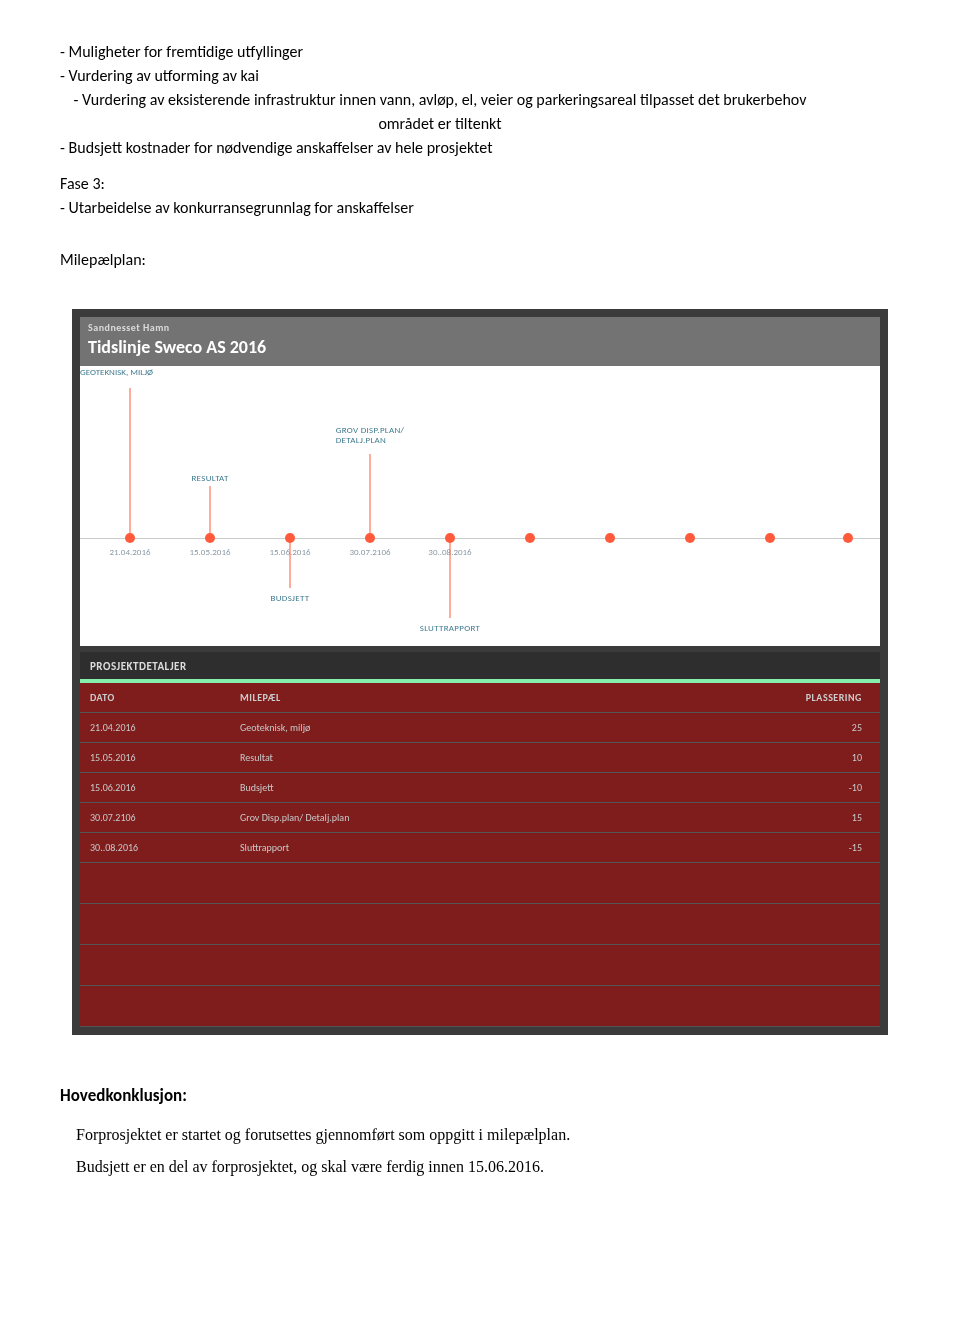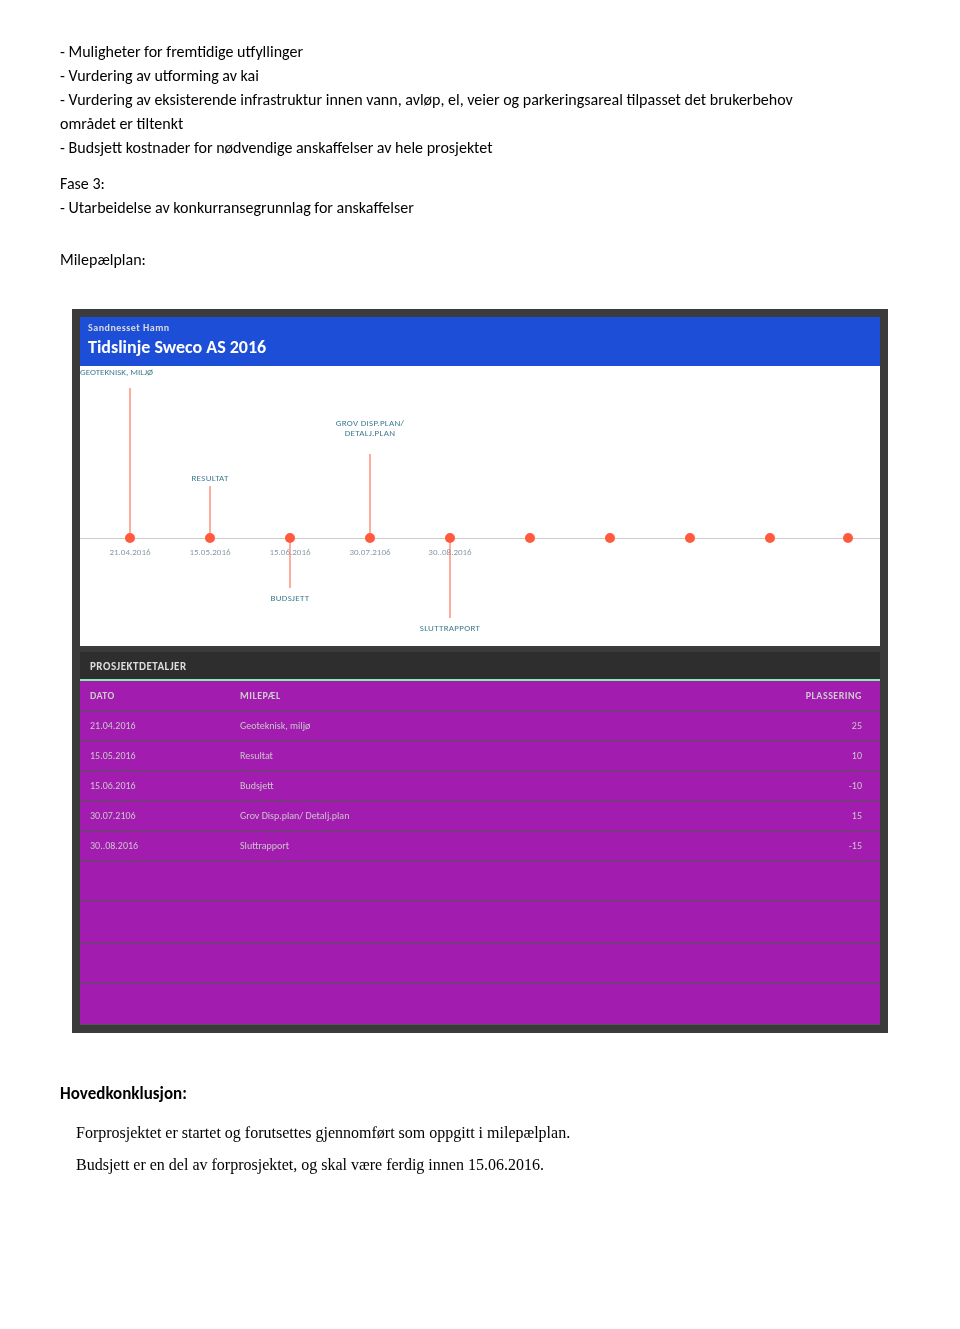--- a/index.html
+++ b/index.html
@@ -15,21 +15,21 @@
   .text-list { line-height: 1.5; margin-bottom: 12px; }
   .fase-block { line-height: 1.5; margin-bottom: 30px; }
   .section-heading { font-weight: normal; margin: 11px 0 40px 0; }
   .gantt-container {
     width: 800px;
     background: #3b3b3b;
     padding: 8px;
     margin: 0 auto 50px auto;
   }
   .gantt-header {
-    background: #1d4ed8;
+    background: #737373;
     padding: 4px 8px 8px 8px;
   }
   .gantt-sub { color: #dadada; font-size: 10px; font-weight: bold; letter-spacing: .5px;}
   .gantt-title { color: #fff; font-size: 18px; font-weight: bold; margin-top: 2px;}
   .chart-area {
     background: #fff;
     height: 280px;
     position: relative;
     overflow: hidden;
   }
@@ -57,43 +57,43 @@
     font-size: 9px;
     color: #3e7a8f;
     white-space: nowrap;
     letter-spacing: .3px;
     transform: translateX(-50%);
   }
   .top-left-ann { left: 20px; top: 12px; color:#3e7a8f; font-size:9px; transform:none;}
   .details-panel { background: #2e2e2e; margin-top: 6px; }
   .details-head {
     color: #ddd; font-size: 11px; font-weight: bold; letter-spacing: .5px;
-    padding: 8px 10px 6px 10px; border-bottom: 2px solid #86efac;
-  }
-  .details-table { width:100%; border-collapse: collapse; background:#a21caf;}
+    padding: 8px 10px 6px 10px; border-bottom: 4px solid #86efac;
+  }
+  .details-table { width:100%; border-collapse: collapse; background:#7f1d1d;}
   .details-table th {
     color: #ccc; font-size: 10px; font-weight: bold; text-align:left;
     padding: 8px 10px; border-bottom: 1px solid #555; letter-spacing:.5px;
   }
   .details-table td {
     color: #c8c8c8; font-size: 10px; padding: 8px 10px;
     border-bottom: 1px solid #555;
   }
   .details-table .num { text-align:right; padding-right:18px;}
   .empty-row td { height: 24px; border-bottom:1px solid #555;}
   .hk-head { font-weight:bold; font-size:17px; margin: 40px 0 20px 0;}
   .body-p { font-family: Times New Roman, serif; font-size:16px; margin: 8px 0 14px 16px;}
 </style>
 </head>
 <body>
 
 <div class="text-list">
   <div>- Muligheter for fremtidige utfyllinger</div>
   <div>- Vurdering av utforming av kai</div>
-  <div style="max-width:760px;">- Vurdering av eksisterende infrastruktur innen vann, avløp, el, veier og parkeringsareal tilpasset det brukerbehov området er tiltenkt</div>
+  <div style="max-width:760px;text-align:center;">- Vurdering av eksisterende infrastruktur innen vann, avløp, el, veier og parkeringsareal tilpasset det brukerbehov området er tiltenkt</div>
   <div>- Budsjett kostnader for nødvendige anskaffelser av hele prosjektet</div>
 </div>
 
 <div class="fase-block">
   <div>Fase 3:</div>
   <div>- Utarbeidelse av konkurransegrunnlag for anskaffelser</div>
 </div>
 
 <div class="section-heading">Milepælplan:</div>
 
@@ -125,21 +125,21 @@
 
     <div class="stem" style="left:50px; top:22px; height:150px;"></div>
 
     <div class="stem" style="left:130px; top:120px; height:52px;"></div>
     <div class="ann" style="left:130px; top:106px;">RESULTAT</div>
 
     <div class="stem" style="left:210px; top:172px; height:50px;"></div>
     <div class="ann" style="left:210px; top:226px;">BUDSJETT</div>
 
     <div class="stem" style="left:290px; top:88px; height:84px;"></div>
-    <div class="ann" style="left:290px; top:52px; text-align:center; line-height:1.1;">
+    <div class="ann" style="left:290px; top:59px; line-height:1.1;">
       <span style="white-space:pre;">GROV DISP.PLAN/
 DETALJ.PLAN</span>
     </div>
 
     <div class="stem" style="left:370px; top:172px; height:80px;"></div>
     <div class="ann" style="left:370px; top:256px;">SLUTTRAPPORT</div>
 
     <div class="dot" style="left:50px;"></div>
     <div class="dot" style="left:130px;"></div>
     <div class="dot" style="left:210px;"></div>

